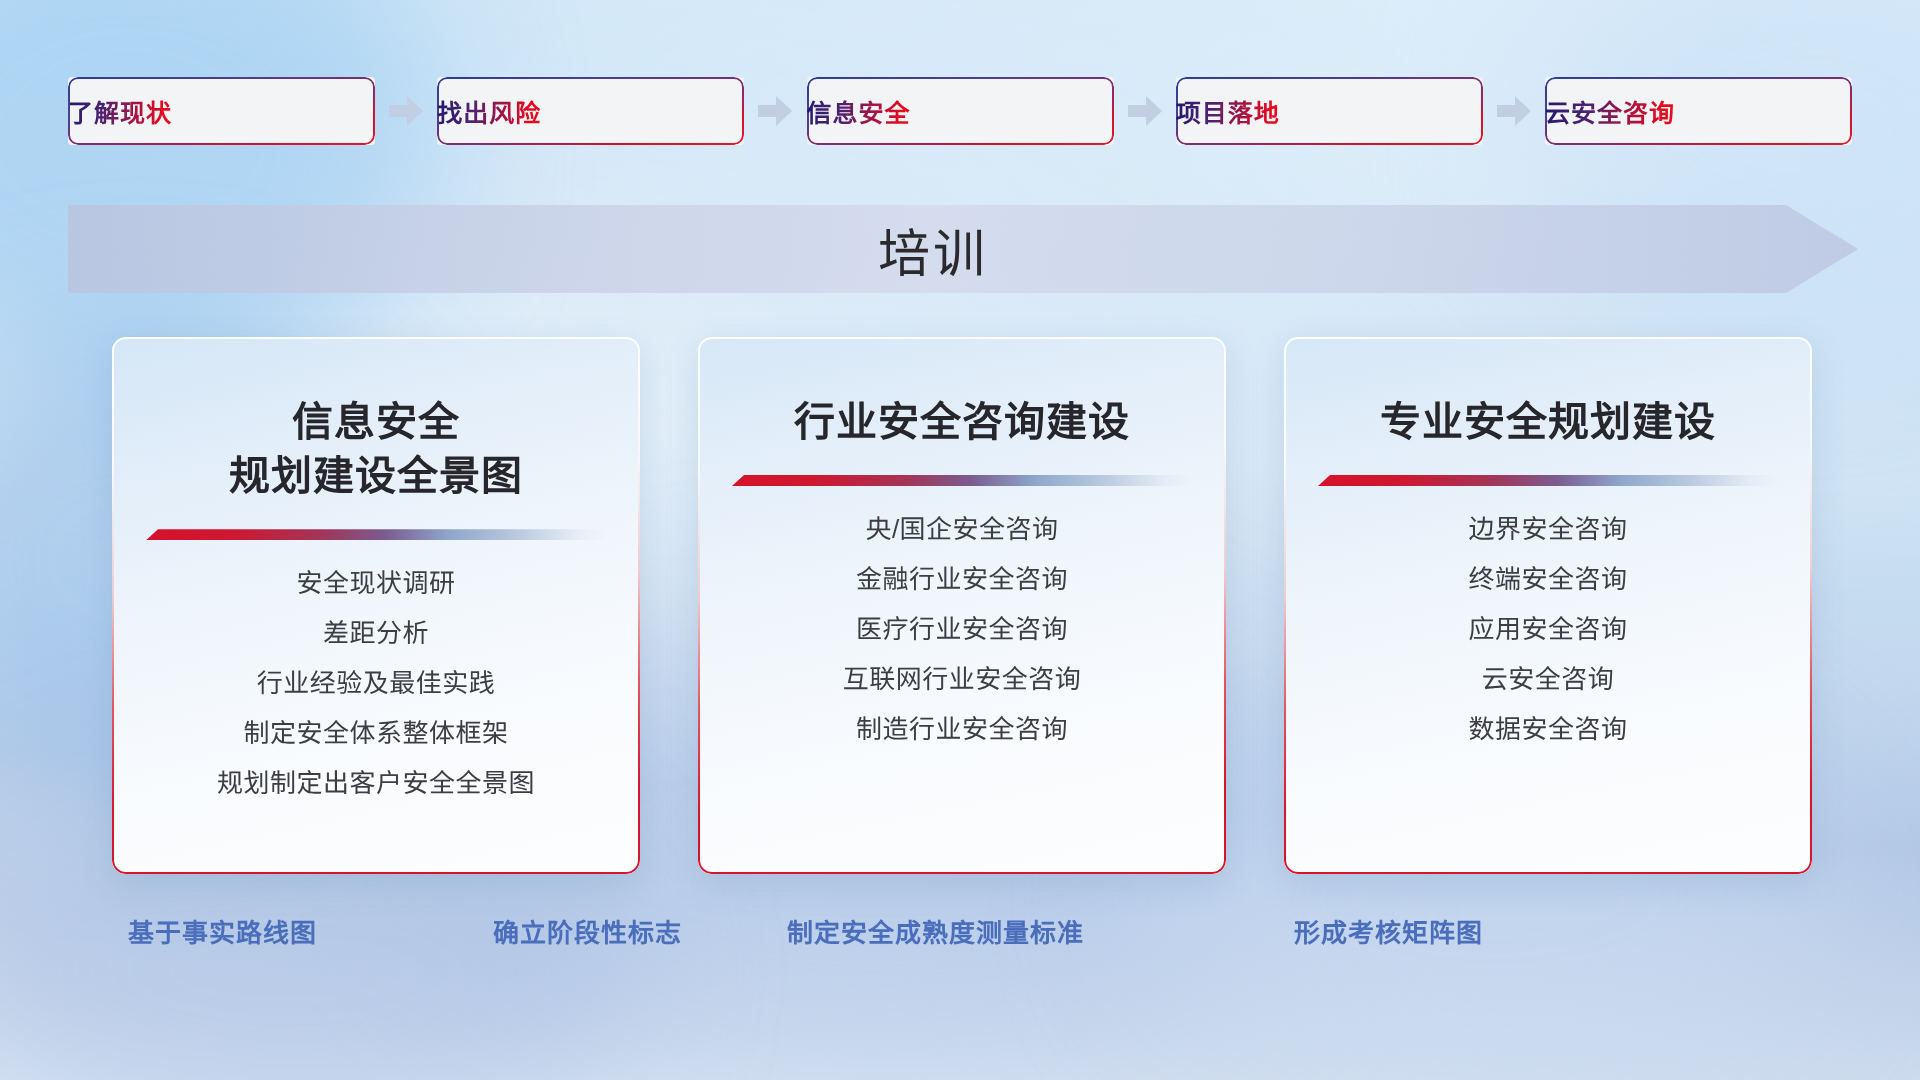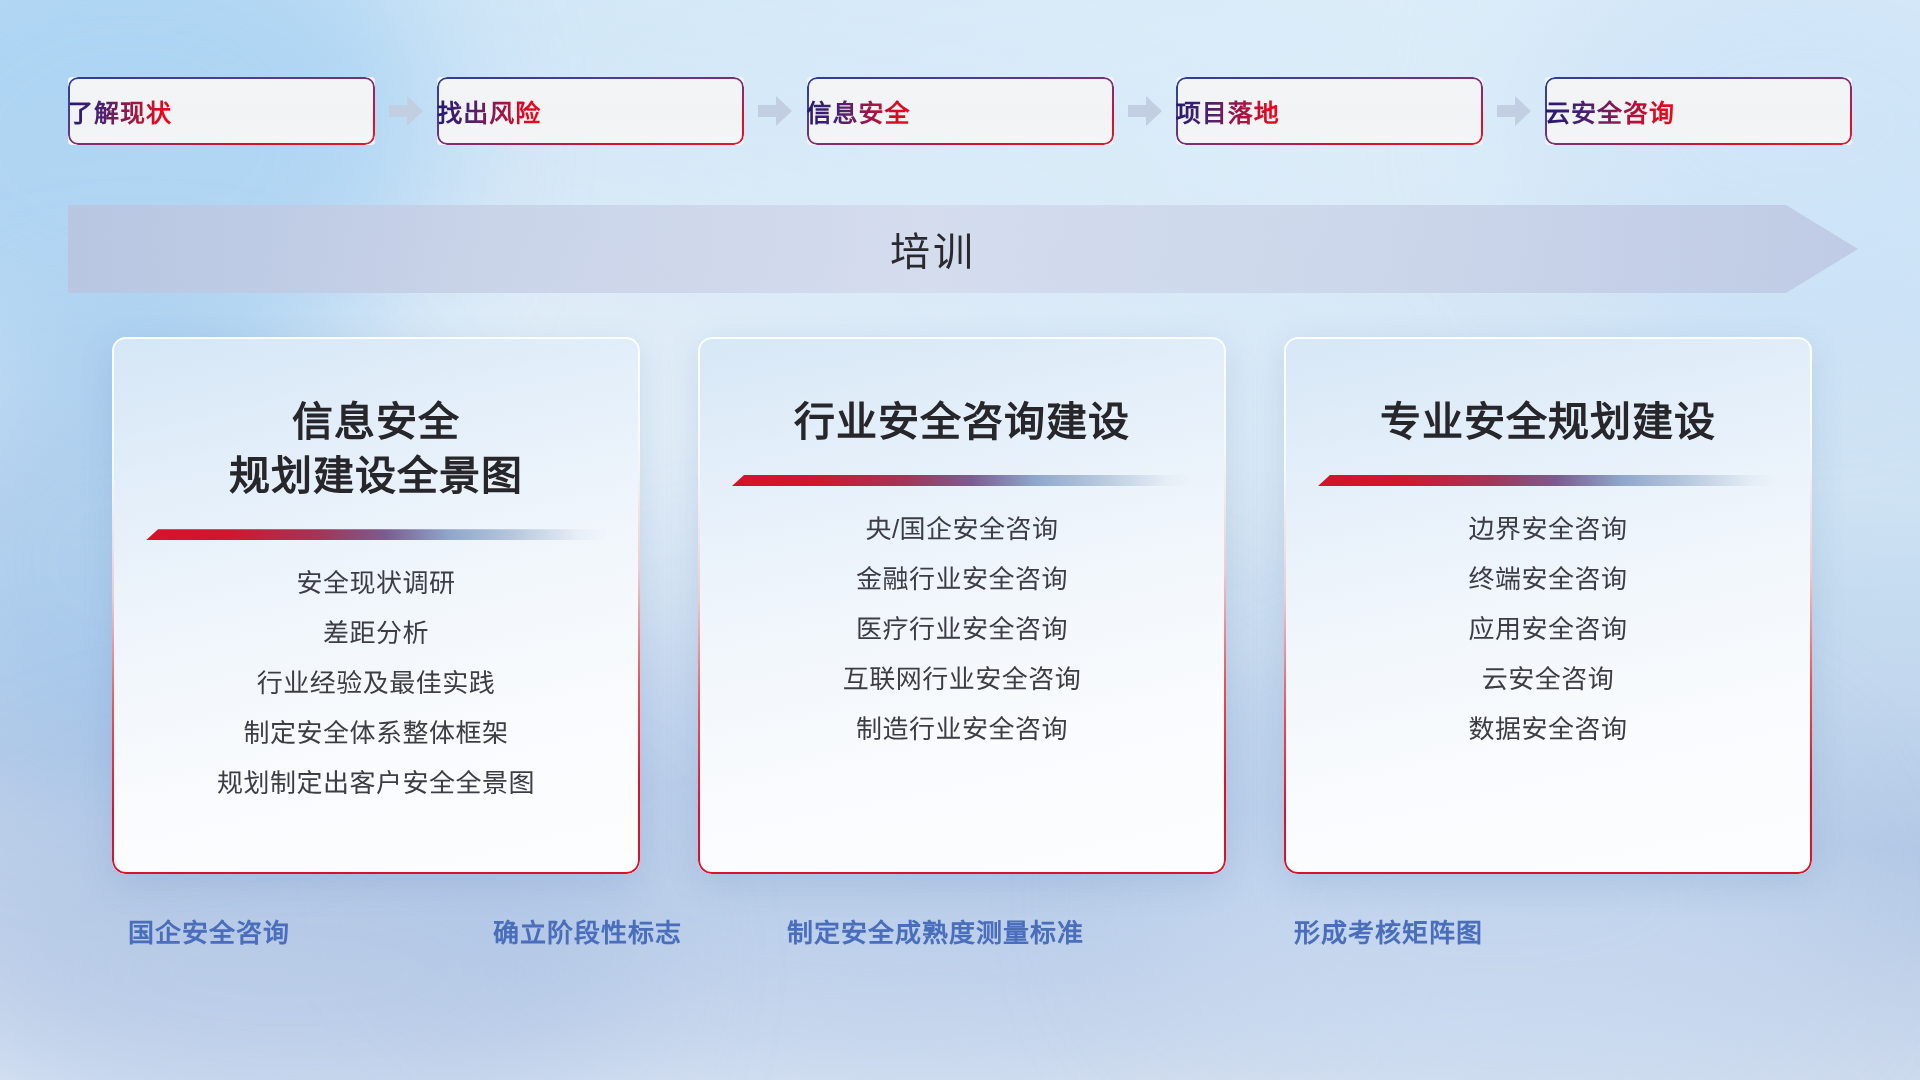--- a/index.html
+++ b/index.html
@@ -117,21 +117,21 @@
             clip-path: polygon(0 0, calc(100% - 72px) 0, 100% 50%, calc(100% - 72px) 100%, 0 100%);
   }
   #banner .banner-text {
     position: absolute;
     inset: 0;
     display: flex;
     align-items: center;
     justify-content: center;
     padding-right: 60px;
     box-sizing: border-box;
-    font-size: 40px;
+    font-size: 52px;
     font-weight: 400;
     color: #2a2a2e;
     letter-spacing: 3px;
   }
 
   
   #cards {
     position: absolute;
     left: 112px;
     top: 337px;
@@ -328,19 +328,19 @@
           <li>边界安全咨询</li>
           <li>终端安全咨询</li>
           <li>应用安全咨询</li>
           <li>云安全咨询</li>
           <li>数据安全咨询</li>
         </ul>
       </div>
     </div>
 
   <div id="footnotes">
-      <div class="footnote" style="left: 128px;">国企安全咨询</div>
+      <div class="footnote" style="left: 128px;">基于事实路线图</div>
       <div class="footnote" style="left: 465px; margin-left: 28px;">确立阶段性标志</div>
       <div class="footnote" style="left: 787px;">制定安全成熟度测量标准</div>
       <div class="footnote" style="left: 1294px;">形成考核矩阵图</div>
     </div>
 
 </div>
 
 </body></html>

